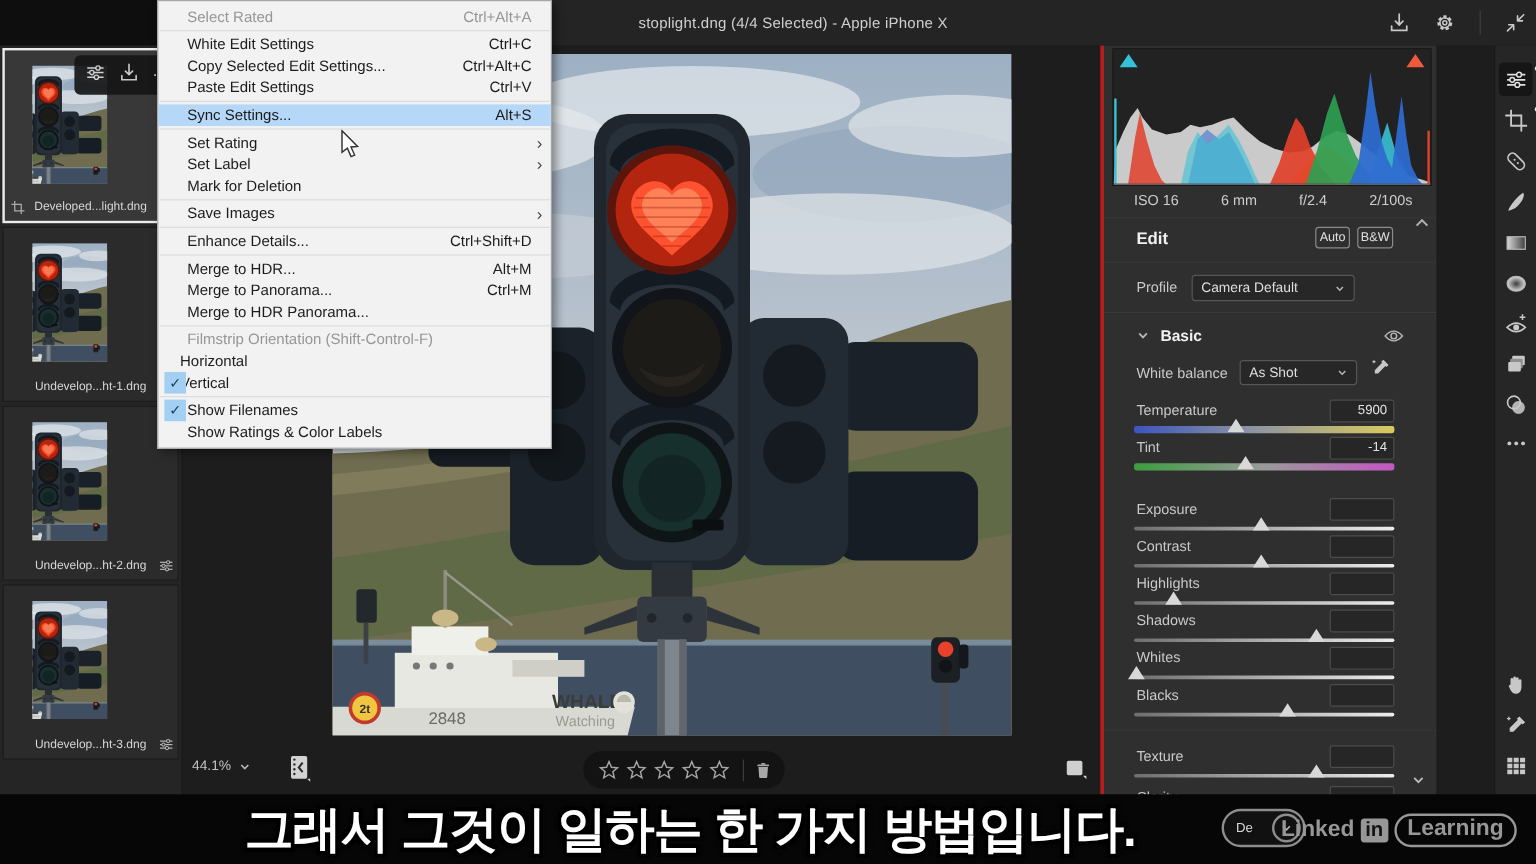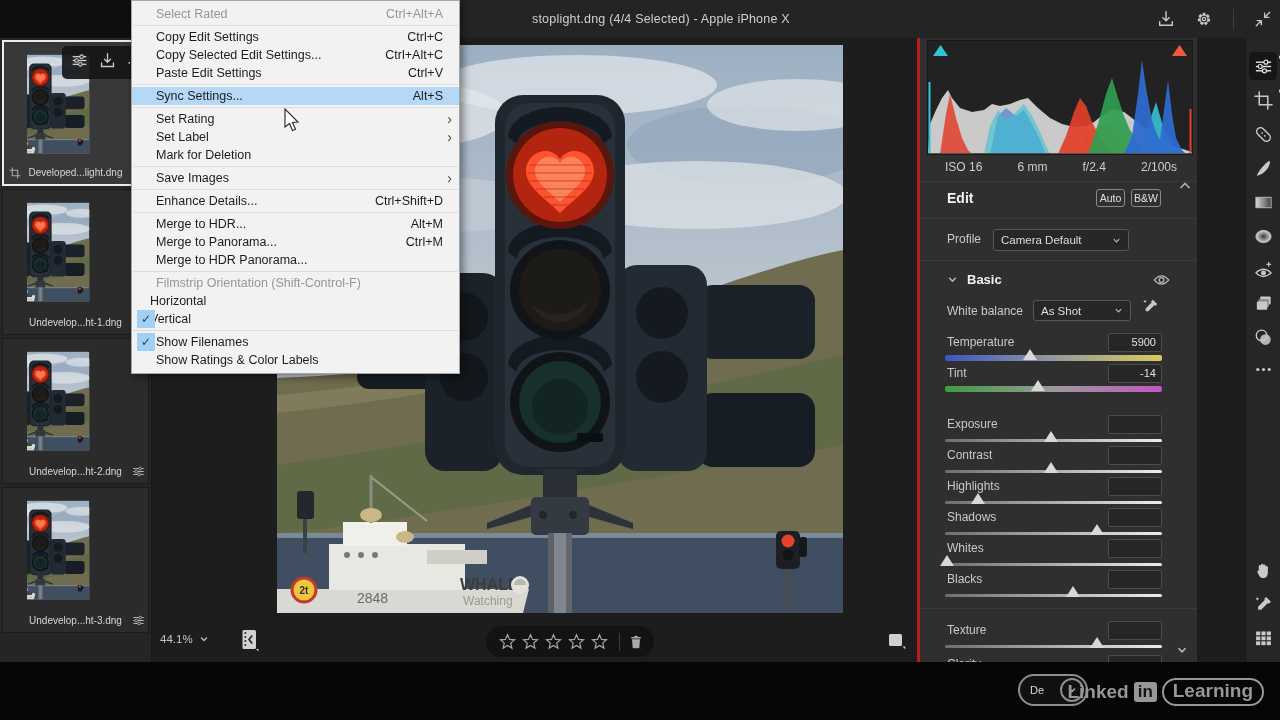--- a/index.html
+++ b/index.html
@@ -735,21 +735,21 @@
       </div>
     </div>
 
   <div class="menu" id="context-menu">
       <div class="mitem dis">
         <span class="mlabel">Select Rated</span>
         <span class="mshort">Ctrl+Alt+A</span>
       </div>
       <div class="msep"></div>
       <div class="mitem">
-        <span class="mlabel">Copy Edit Settings</span>
+        <span class="mlabel">White Edit Settings</span>
         <span class="mshort">Ctrl+C</span>
       </div>
       <div class="mitem">
         <span class="mlabel">Copy Selected Edit Settings...</span>
         <span class="mshort">Ctrl+Alt+C</span>
       </div>
       <div class="mitem">
         <span class="mlabel">Paste Edit Settings</span>
         <span class="mshort">Ctrl+V</span>
       </div>
@@ -820,18 +820,19 @@
 
   <div class="subtitle-bar"></div>
   <div class="overlay-pill">
     <span class="frag">De</span>
     <span class="circ" id="pill-chev">
         <svg viewBox="0 0 12 12">
           <path d="M2.5 4.2 L6 7.8 L9.5 4.2" stroke="#b8b8b8" stroke-width="1.6" fill="none"></path>
         </svg>
       </span>
   </div>
+  <div class="subtitle-text">그래서 그것이 일하는 한 가지 방법입니다.</div>
   <div class="li-logo">
     <span>Linked</span>
     <span class="in-box">in</span>
     <span class="learn-pill">Learning</span>
   </div>
 </div>
 
 </body></html>

